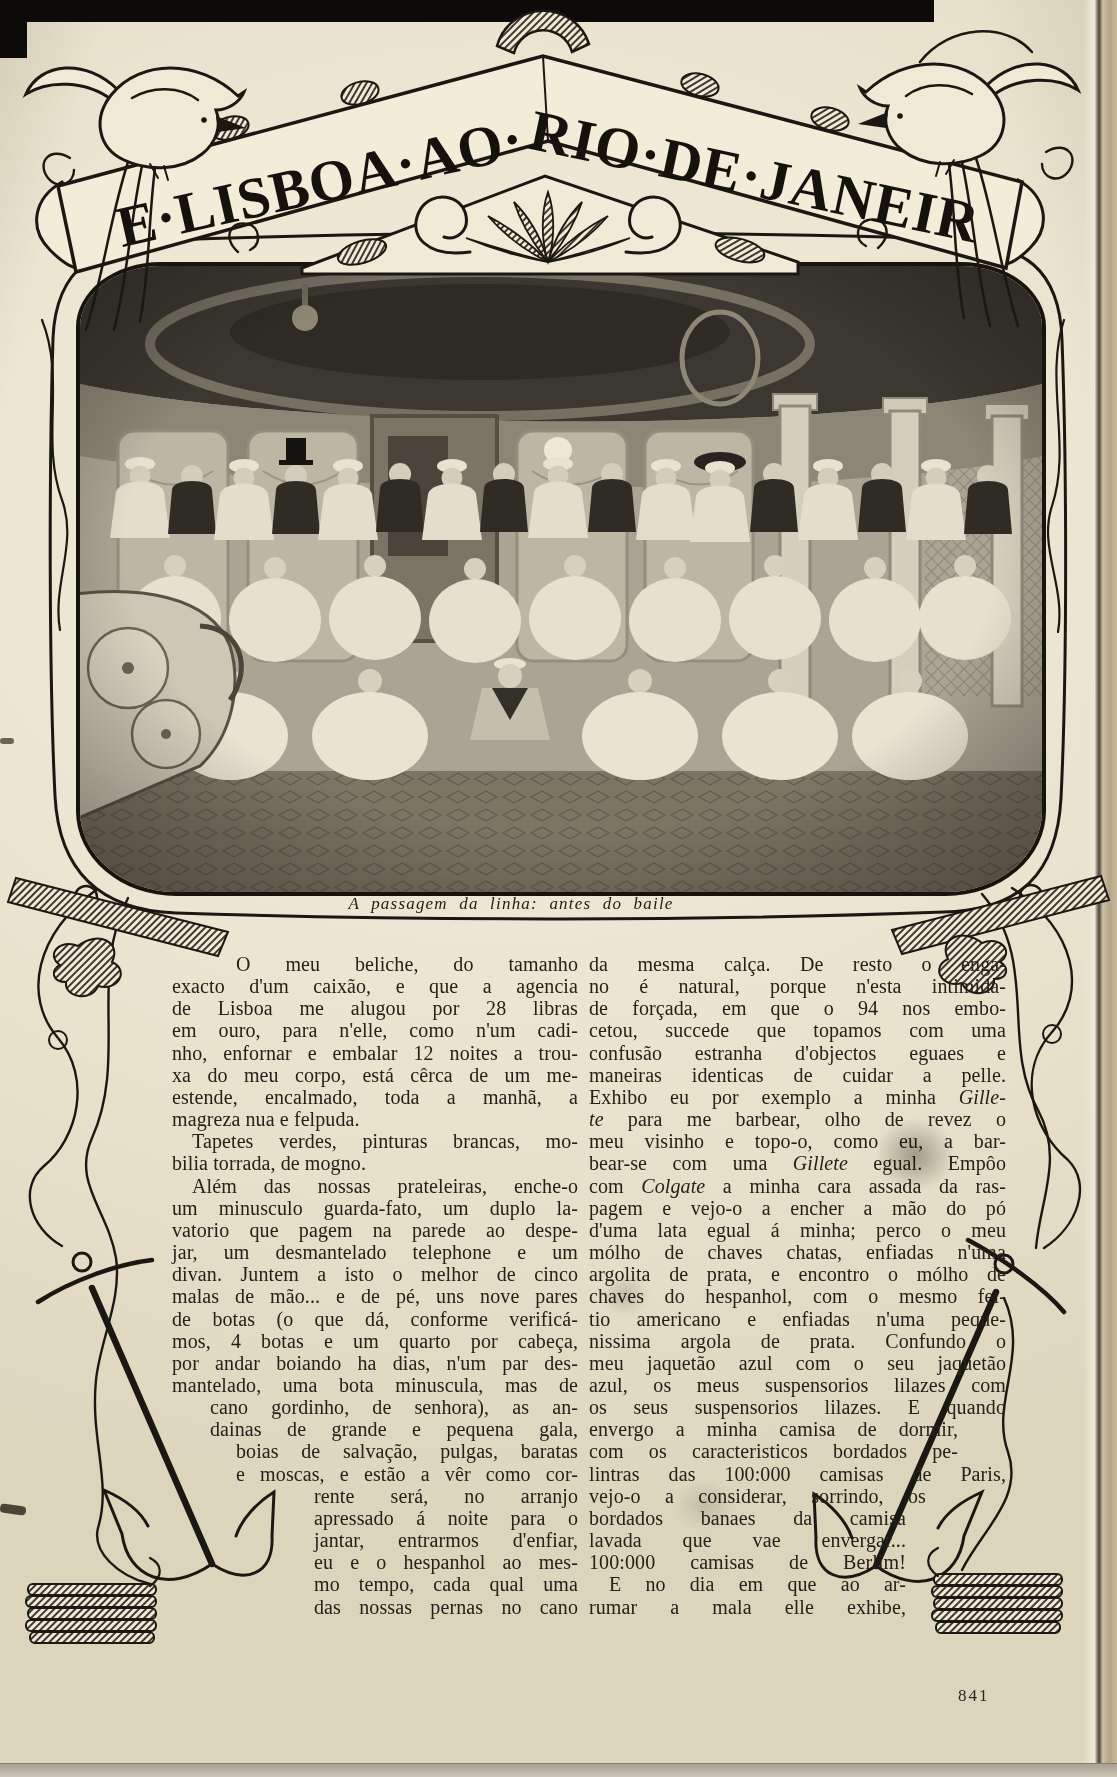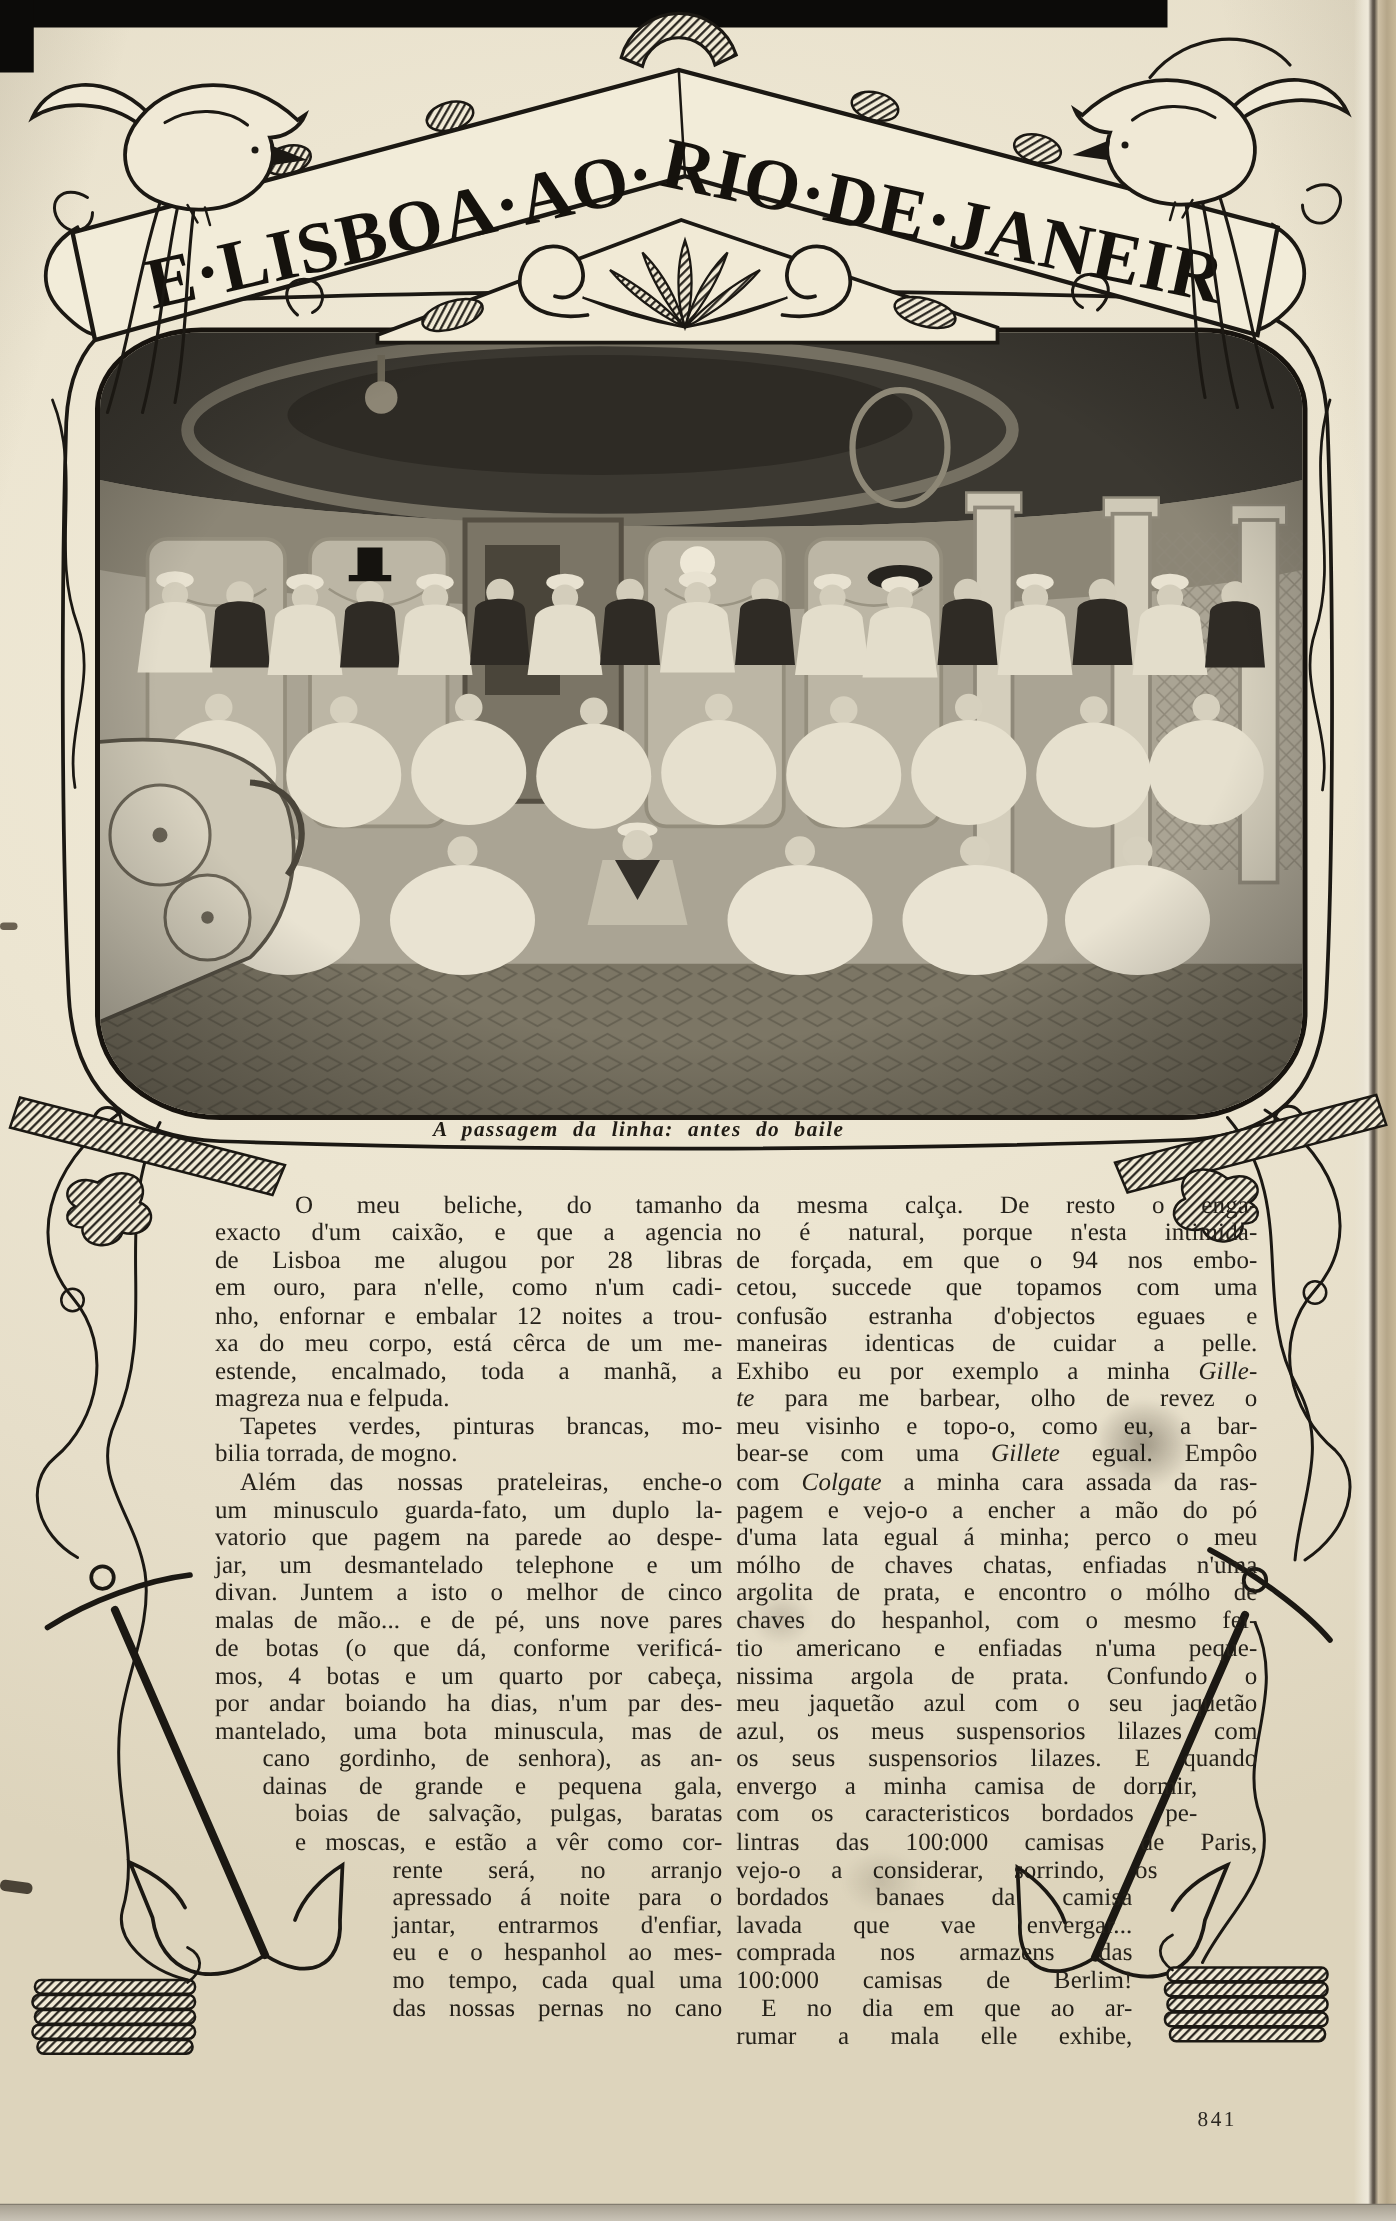--- a/index.html
+++ b/index.html
@@ -16,21 +16,21 @@
   .bottom-strip{position:absolute;left:0;top:1763px;width:1117px;height:14px;
     background:linear-gradient(#a8a192,#cdc7ba);border-top:1px solid #837d70;}
   .stitch1{position:absolute;left:0;top:1505px;width:26px;height:9px;background:#4a4336;border-radius:4px;transform:rotate(8deg);}
   .stitch2{position:absolute;left:0;top:738px;width:14px;height:6px;background:#6b6252;border-radius:3px;}
   .photo{position:absolute;left:76px;top:262px;width:962px;height:626px;z-index:2;
     border:4px solid #17130e;border-radius:85px 85px 100px 100px / 65px 65px 85px 85px;
     overflow:hidden;background:#aaa494;}
   .photo svg{display:block;width:100%;height:100%;}
   .deco{position:absolute;left:0;top:0;width:1117px;height:1777px;z-index:4;pointer-events:none;}
   .caption{position:absolute;left:96px;top:894px;width:830px;z-index:6;text-align:center;
-    font-style:italic;font-weight:700;font-size:17px;letter-spacing:1.2px;word-spacing:6px;color:#201c15;}
+    font-style:italic;font-weight:400;font-size:17px;letter-spacing:1.2px;word-spacing:6px;color:#201c15;}
   .col{position:absolute;top:953px;z-index:6;font-size:20px;line-height:22.15px;color:#25211a;letter-spacing:.1px;margin-left:44px;}
   .col-left{left:128px;width:406px;}
   .col-right{left:545px;width:417px;}
   .tl{text-align:justify;text-align-last:justify;}
   .tl.end{text-align-last:left;}
   .ind1{padding-left:20px;} .ind2{padding-left:38px;} .ind3{padding-left:64px;} .ind4{padding-left:142px;}
   .nar1{padding-right:48px;} .nar2{padding-right:80px;} .nar3{padding-right:100px;}
   .pageno{position:absolute;left:958px;top:1686px;z-index:6;font-size:17px;letter-spacing:2px;color:#2a2620;}
   .smudge{position:absolute;z-index:7;pointer-events:none;mix-blend-mode:multiply;filter:blur(2px);}
   .sm1{left:860px;top:1105px;width:110px;height:100px;
@@ -354,21 +354,20 @@
       <div class="tl"><span>nissima argola de prata. Confundo o</span></div>
       <div class="tl"><span>meu jaquetão azul com o seu jaquetão</span></div>
       <div class="tl"><span>azul, os meus suspensorios lilazes com</span></div>
       <div class="tl"><span>os seus suspensorios lilazes. E quando</span></div>
       <div class="tl nar1"><span>envergo a minha camisa de dormir,</span></div>
       <div class="tl nar1"><span>com os caracteristicos bordados pe-</span></div>
       <div class="tl"><span>lintras das 100:000 camisas de Paris,</span></div>
       <div class="tl nar2"><span>vejo-o a considerar, sorrindo, os</span></div>
       <div class="tl nar3"><span>bordados banaes da camisa</span></div>
       <div class="tl nar3"><span>lavada que vae envergar...</span></div>
-      <div class="tl nar3"><span>comprada nos armazens das</span></div>
       <div class="tl nar3"><span>100:000 camisas de Berlim!</span></div>
       <div class="tl ind1 nar3"><span>E no dia em que ao ar-</span></div>
       <div class="tl nar3"><span>rumar a mala elle exhibe,</span></div>
     </div>
 
   <div class="pageno">841</div>
 
   <div class="smudge sm1"></div>
   <div class="smudge sm2"></div>
   <div class="smudge sm3"></div>

